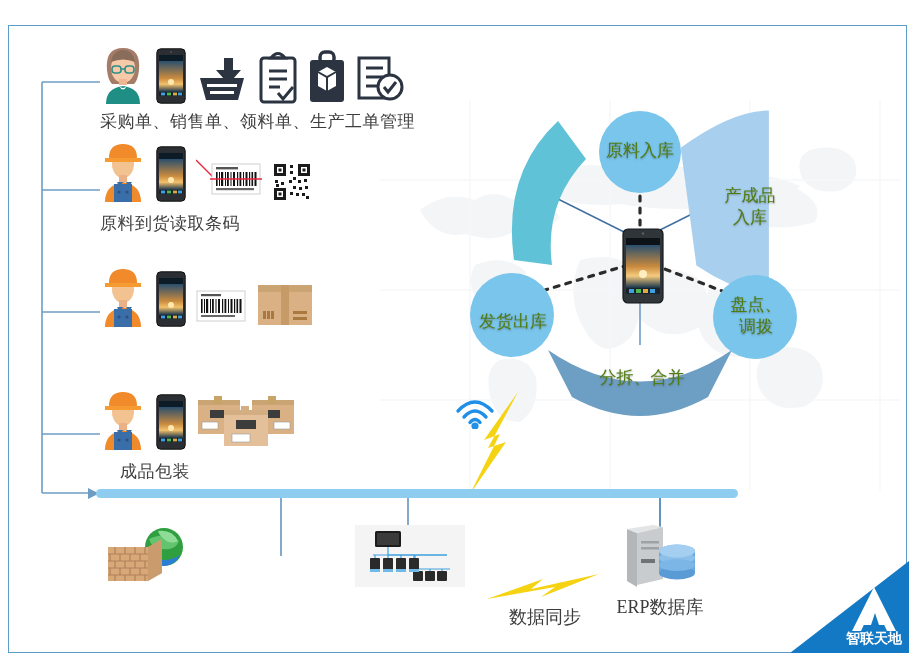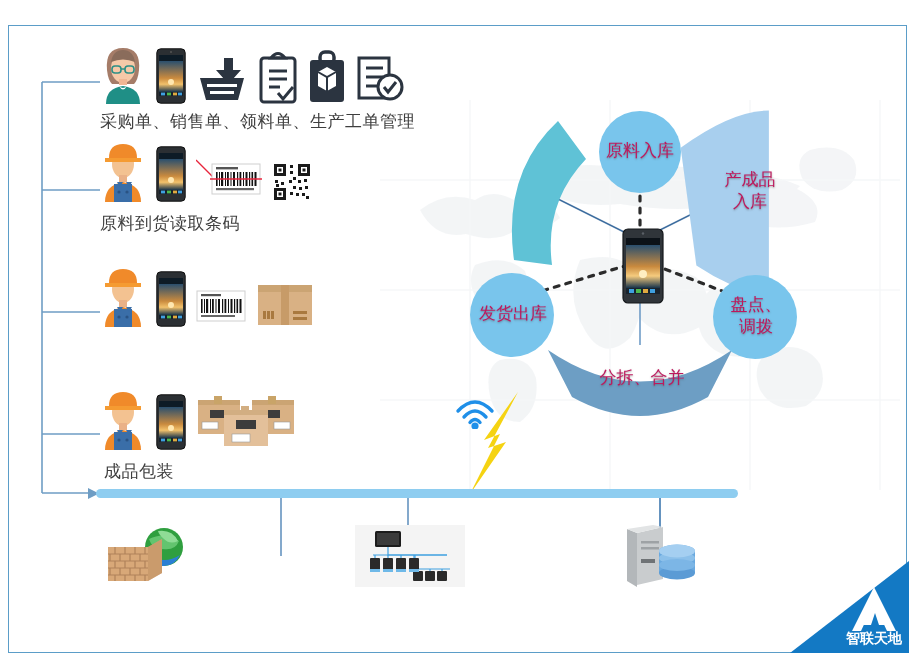--- a/index.html
+++ b/index.html
@@ -44,21 +44,21 @@
     font-size:17px;color:#3e3e3e;
     letter-spacing:.5px;
     white-space:nowrap;
     font-family:"Liberation Serif","DejaVu Serif",serif;
   }
   .r1{left:100px;top:42px;}
   .r2{left:100px;top:140px;}
   .r3{left:100px;top:265px;}
   .r4{left:100px;top:388px;}
   .r2 .caption,.r3 .caption,.r4 .caption{margin-top:10px;}
-  .r4 .caption{margin-left:4px;font-family:Liberation Serif, serif;}
+  .r4 .caption{margin-left:20px;font-family:Liberation Serif, serif;}
   .r3 .caption{margin-left:0px;}
 
   
   .conn{position:absolute;left:0;top:0;width:917px;height:662px;pointer-events:none;}
 
   
   .infra{position:absolute;top:525px;}
   .infra .ibox{width:110px;text-align:center;}
   .infra .lbl{
     margin-top:4px;font-size:18px;color:#3c3c3c;white-space:nowrap;
@@ -68,21 +68,21 @@
   .i3{left:345px;}
   .i4{left:605px;}
   .sync{position:absolute;left:480px;top:573px;width:130px;text-align:center;}
   .sync .lbl{font-size:18px;color:#3c3c3c;white-space:nowrap;}
 
   
   .hub{position:absolute;left:440px;top:95px;width:400px;height:330px;}
   .hub svg{position:absolute;left:0;top:0;}
   .hublabel{
     position:absolute;
-    color:#be185d;
+    color:#4d7c0f;
     font-size:17px;
     line-height:22px;
     text-align:center;
     text-shadow:0 1px 2px rgba(80,80,80,.55);
     white-space:pre-line;
     pointer-events:none;
     font-family:Liberation Sans, sans-serif;
   }
   
   .phone-ctr{position:absolute;left:622px;top:228px;}
@@ -453,23 +453,23 @@
       <path d="M266 60 Q 318 22 356 22 L 356 212 Q 318 204 282 180 Z" fill="#a8cfee" transform="translate(-20,-6) scale(0.98)"></path>
 
       <path d="M108 255 Q 200 318 292 255 L 268 302 Q 200 340 132 302 Z" fill="#6d9ec4"></path>
 
       <circle cx="200" cy="57" r="41" fill="#79c5ec"></circle>
       <circle cx="72" cy="220" r="42" fill="#79c5ec"></circle>
       <circle cx="315" cy="222" r="42" fill="#79c5ec"></circle>
     </svg>
 
     <div class="hublabel" style="left:160px;top:45px;width:80px;">原料入库</div>
-    <div class="hublabel" style="left:268px;top:74px;width:84px;">产成品
+    <div class="hublabel" style="left:268px;top:90px;width:84px;">产成品
 入库</div>
-    <div class="hublabel" style="left:28px;top:208px;width:90px;">发货出库</div>
+    <div class="hublabel" style="left:28px;top:216px;width:90px;">发货出库</div>
     <div class="hublabel" style="left:278px;top:199px;width:76px;">盘点、
 调拨</div>
     <div class="hublabel" style="left:148px;top:272px;width:108px;">分拆、合并</div>
   </div>
 
   <svg class="phone-ctr" width="42" height="76" viewBox="0 0 42 76" xmlns="http://www.w3.org/2000/svg">
     <rect x="1" y="1" width="40" height="74" rx="5" fill="#30353a" stroke="#14181b" stroke-width="1.2"></rect>
     <rect x="4" y="10" width="34" height="56" fill="#17303f"></rect>
     <rect x="4" y="10" width="34" height="7" fill="#0c1218"></rect>
     <defs>
@@ -592,23 +592,30 @@
         <rect x="24" y="34" width="14" height="4" fill="#6f7376"></rect>
         <g>
           <ellipse cx="60" cy="26" rx="18" ry="6.5" fill="#7cb6e6"></ellipse>
           <rect x="42" y="26" width="36" height="22" fill="#6aa9df"></rect>
           <ellipse cx="60" cy="48" rx="18" ry="6.5" fill="#5b9bd5"></ellipse>
           <ellipse cx="60" cy="33" rx="18" ry="6" fill="#8cc0ea"></ellipse>
           <ellipse cx="60" cy="40" rx="18" ry="6" fill="#7cb6e6"></ellipse>
           <ellipse cx="60" cy="26" rx="18" ry="6.5" fill="#a5cff1"></ellipse>
         </g>
       </svg>
+      <div class="lbl">ERP数据库</div>
     </div>
   </div>
 
+  <div class="sync">
+    <svg width="120" height="32" viewBox="0 0 120 32" style="display:block;margin:0 auto;" xmlns="http://www.w3.org/2000/svg">
+      <path d="M2 26 L58 6 L46 16 L114 1 L56 24 L70 14 Z" fill="#f5d312"></path>
+    </svg>
+    <div class="lbl">数据同步</div>
+  </div>
 
   <div class="logo">
     <svg width="119" height="92" viewBox="0 0 119 92" xmlns="http://www.w3.org/2000/svg">
       <path d="M119 0 L119 92 L0 92 Z" fill="#1379c4"></path>
       <path d="M73 64 L85 38 L97 64 L89 64 L85 52 L81 64 Z" fill="#ffffff"></path>
       <path d="M66 70 L85 30 L104 70 L96 70 L85 44 L74 70 Z" fill="#ffffff" opacity=".0"></path>
       <path d="M62 70 L84 26 L106 70 L97 70 L84 42 L71 70 Z" fill="#ffffff"></path>
       <text x="84" y="82" font-family="'Liberation Sans',sans-serif" font-size="14" font-weight="bold" fill="#ffffff" text-anchor="middle">智联天地</text>
     </svg>
   </div>

